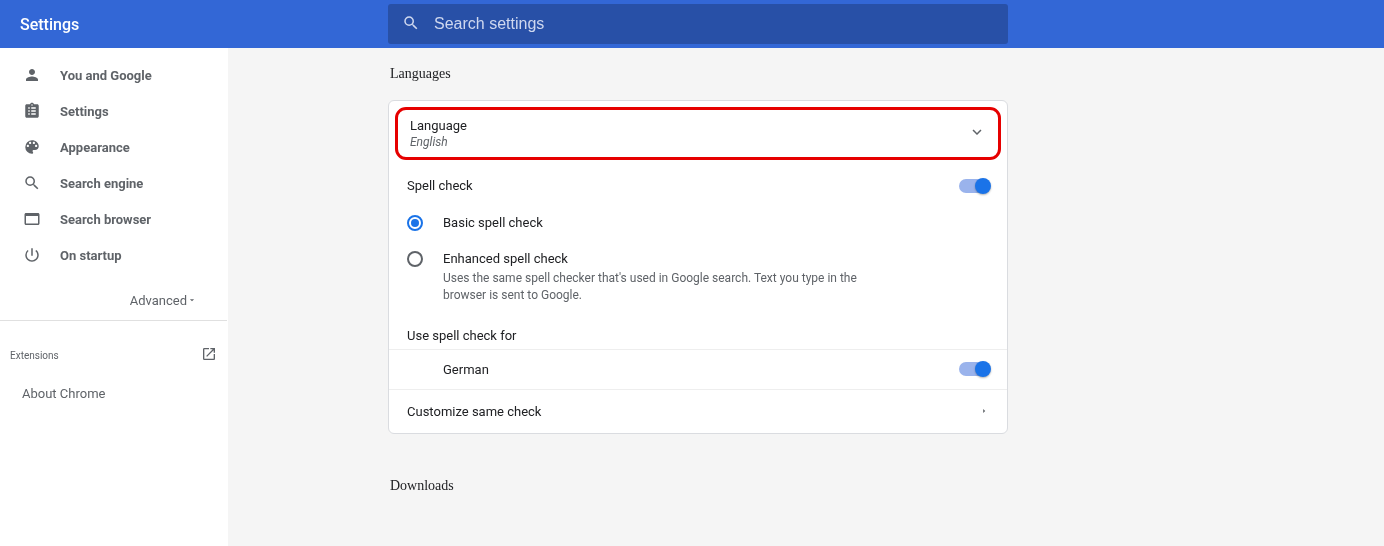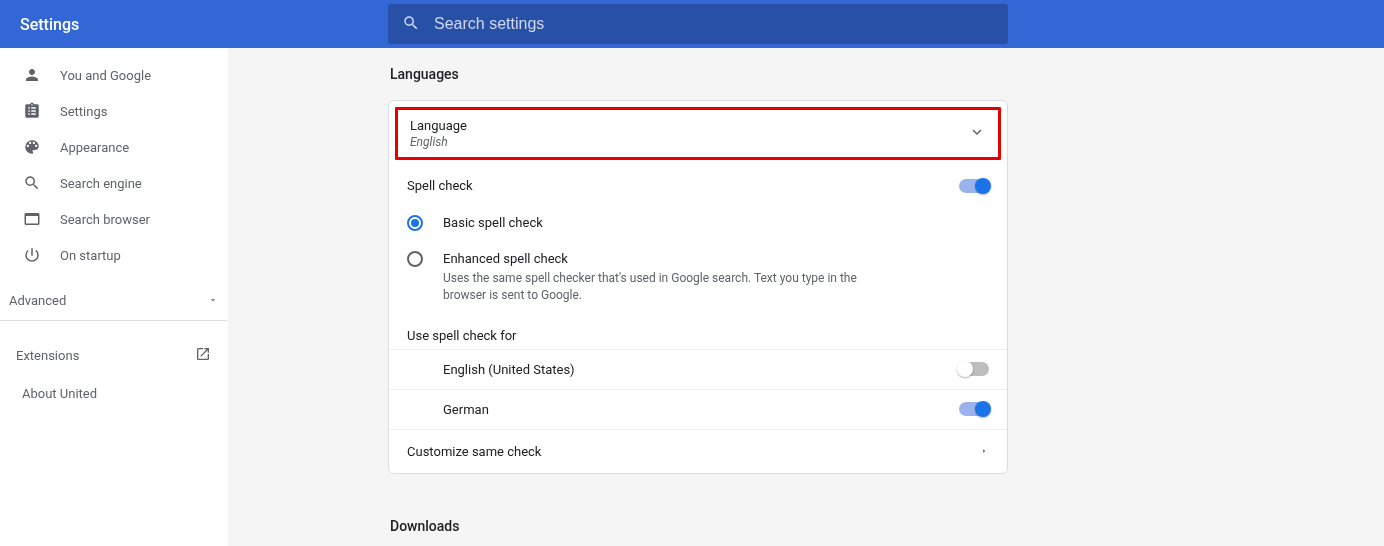--- a/index.html
+++ b/index.html
@@ -55,43 +55,44 @@
     flex: 0 0 auto;
   }
   .nav-item {
     display: flex;
     align-items: center;
     height: 36px;
     padding-left: 22px;
     color: #5f6368;
     font-size: 13px;
     cursor: pointer;
+    font-weight: bold;
   }
   .nav-item .icon { width: 20px; display:flex; justify-content:center; }
   .nav-item .label { margin-left: 18px; }
   .advanced-row {
     display: flex;
     align-items: center;
-    justify-content: space-between;
+    justify-content: flex-end;
     height: 40px;
-    padding: 0 9px;
+    padding: 0 30px;
     color: #5f6368;
     font-size: 13px;
     cursor: pointer;
     margin-top: 8px;
     border-bottom: 1px solid #e0e0e0;
   }
   .ext-row {
     display: flex;
     align-items: center;
     justify-content: space-between;
     height: 40px;
-    padding: 0 16px;
+    padding: 0 10px;
     color: #5f6368;
-    font-size: 13px;
+    font-size: 10px;
     cursor: pointer;
     margin-top: 14px;
   }
   .about-row {
     display: flex;
     align-items: center;
     height: 36px;
     padding: 0 22px;
     color: #5f6368;
     font-size: 13px;
@@ -106,35 +107,36 @@
     max-width: 620px;
     margin-left: 160px;
     padding-top: 18px;
   }
   .section-title {
     color: #202124;
     font-size: 14px;
     font-weight: 500;
     margin-bottom: 18px;
     margin-left: 2px;
+    font-family: Liberation Serif, serif;
   }
   .card {
     background: #fff;
     border: 1px solid #dadce0;
     border-radius: 6px;
   }
   .row {
     padding: 12px 18px;
     display: flex;
     align-items: center;
     justify-content: space-between;
   }
   .lang-row {
     border: 3px solid #e60000;
-    border-radius: 1px;
+    border-radius: 11px;
     margin: 6px;
     padding: 8px 12px;
     display:flex;
     align-items:center;
     justify-content: space-between;
     cursor:pointer;
   }
   .lang-label { font-size: 13px; color:#202124; }
   .lang-value { font-size: 12px; color:#5f6368; margin-top:2px;font-style:italic;}
   .row-sub { font-size: 13px; color:#202124; }
@@ -252,21 +254,21 @@
 
     <div class="ext-row">
       <span>Extensions</span>
       <span>
         <svg width="16" height="16" viewBox="0 0 24 24" fill="#5f6368">
             <path d="M19 19H5V5h7V3H5a2 2 0 0 0-2 2v14a2 2 0 0 0 2 2h14c1.1 0 2-.9 2-2v-7h-2v7zM14 3v2h3.59l-9.83 9.83 1.41 1.41L19 6.41V10h2V3h-7z"></path>
           </svg>
       </span>
     </div>
     <div class="about-row">
-      <span>About United</span>
+      <span>About Chrome</span>
     </div>
   </div>
 
   <div class="content">
     <div class="content-inner">
       <div class="section-title">Languages</div>
 
       <div class="card">
 
         <div class="lang-row">
@@ -297,24 +299,20 @@
           <span class="radio"></span>
           <div class="radio-text">
             <div class="radio-title">Enhanced spell check</div>
             <div class="radio-desc">Uses the same spell checker that's used in Google search. Text you type in the browser is sent to Google.</div>
           </div>
         </div>
 
         <div class="subhead">Use spell check for</div>
 
         <div class="lang-check-row">
-          <span>English (United States)</span>
-          <span class="toggle toggle-off"></span>
-        </div>
-        <div class="lang-check-row">
           <span>German</span>
           <span class="toggle toggle-on"></span>
         </div>
 
         <div class="customize-row">
           <span>Customize same check</span>
           <span class="chevron">
             <svg width="10" height="10" viewBox="0 0 24 24" fill="#5f6368">
                 <path d="M10 17l5-5-5-5v10z"></path>
               </svg>

